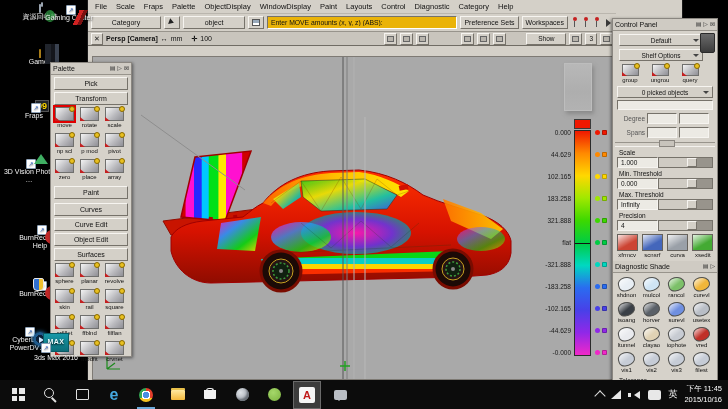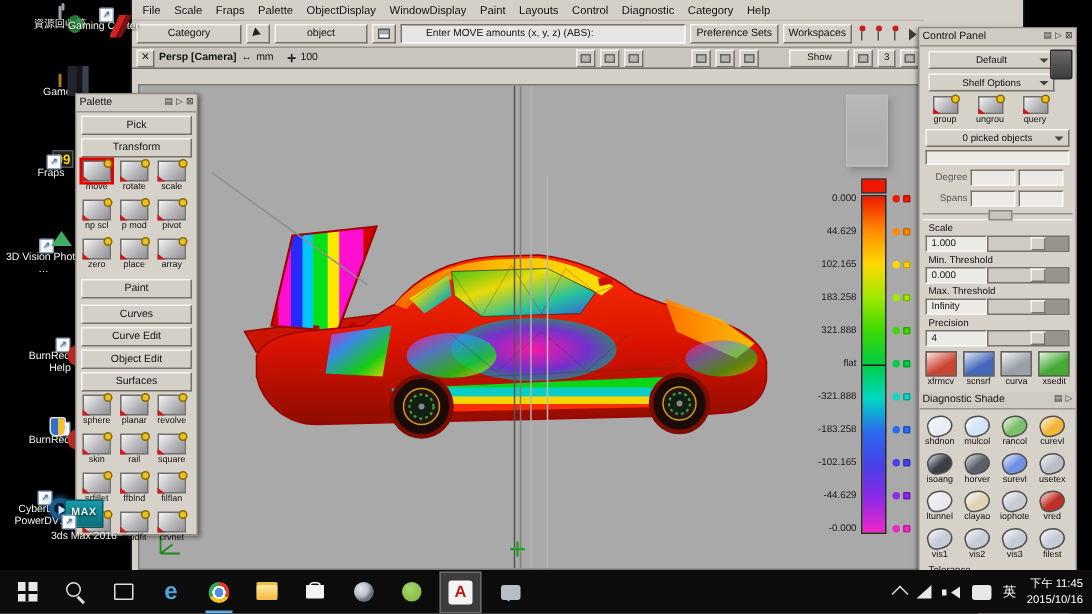--- a/index.html
+++ b/index.html
@@ -37,21 +37,21 @@
   .t-logo{width:9px;height:9px;background:#d9261c;clip-path:polygon(50% 0,100% 100%,72% 100%,50% 40%,28% 100%,0 100%);flex:none}
   .t-title{font-size:7.5px;color:#222;white-space:nowrap;overflow:hidden;flex:1}
   .t-ctrl{display:flex;gap:9px;color:#444;font-size:8px;align-items:center;padding:0 4px;flex:none}
   .menubar{height:13px;display:flex;align-items:center;padding-left:7px;gap:9px;width:521px;border-bottom:1px solid #bab6ae}
   .mi{font-size:7.5px;color:#101010;white-space:nowrap}
   .tb1{height:15px;display:flex;align-items:center;gap:3px;padding:1px 3px;width:520px}
   .tbtn{font-size:7px;color:#111;height:11px;display:flex;align-items:center;justify-content:center;white-space:nowrap;padding:0 3px}
   .mini{width:14px;height:11px;position:relative}
   .curso::after{content:"";position:absolute;left:4px;top:2px;border-left:5px solid #222;border-top:3px solid transparent;border-bottom:3px solid transparent;transform:rotate(20deg)}
   .gridico::after{content:"";position:absolute;inset:2px 3px;background:#fff;border:1px solid #555;box-shadow:inset 0 3px 0 #9ab}
-  .prompt{flex:1;height:11px;font-size:6.8px;border:1px solid;border-color:#76726a #fff #fff #76726a;background:#e5e5e5;padding:0 16px;color:#111;font-family:"Liberation Sans",sans-serif}
+  .prompt{flex:1;height:11px;font-size:6.8px;border:1px solid;border-color:#76726a #fff #fff #76726a;background:#eab308;padding:0 3px;color:#111;font-family:"Liberation Sans",sans-serif}
   .pin{width:8px;height:11px;position:relative}
   .pin::before{content:"";position:absolute;top:0;left:2px;width:4px;height:4px;border-radius:50%;background:#c42020}
   .pin::after{content:"";position:absolute;top:4px;left:3px;width:1px;height:6px;background:#555}
   .tri-r{width:0;height:0;border-left:5px solid #3a3a3a;border-top:4px solid transparent;border-bottom:4px solid transparent;margin-left:2px}
   .vph{height:13px;background:#c9c5bd;display:flex;align-items:center;gap:3px;padding:0 3px;width:522px;border-top:1px solid #98948c;border-bottom:1px solid #706c64}
   .vx{width:10px;height:10px;font-size:7px;line-height:9px;text-align:center;color:#222}
   .vtxt{font-size:7px;color:#111;white-space:nowrap}
   .vbold{font-weight:bold}
   .vbtn{height:10px;font-size:6.5px;color:#111;display:flex;align-items:center;justify-content:center;padding:0 3px}
   .sq{width:11px;height:10px;position:relative}

